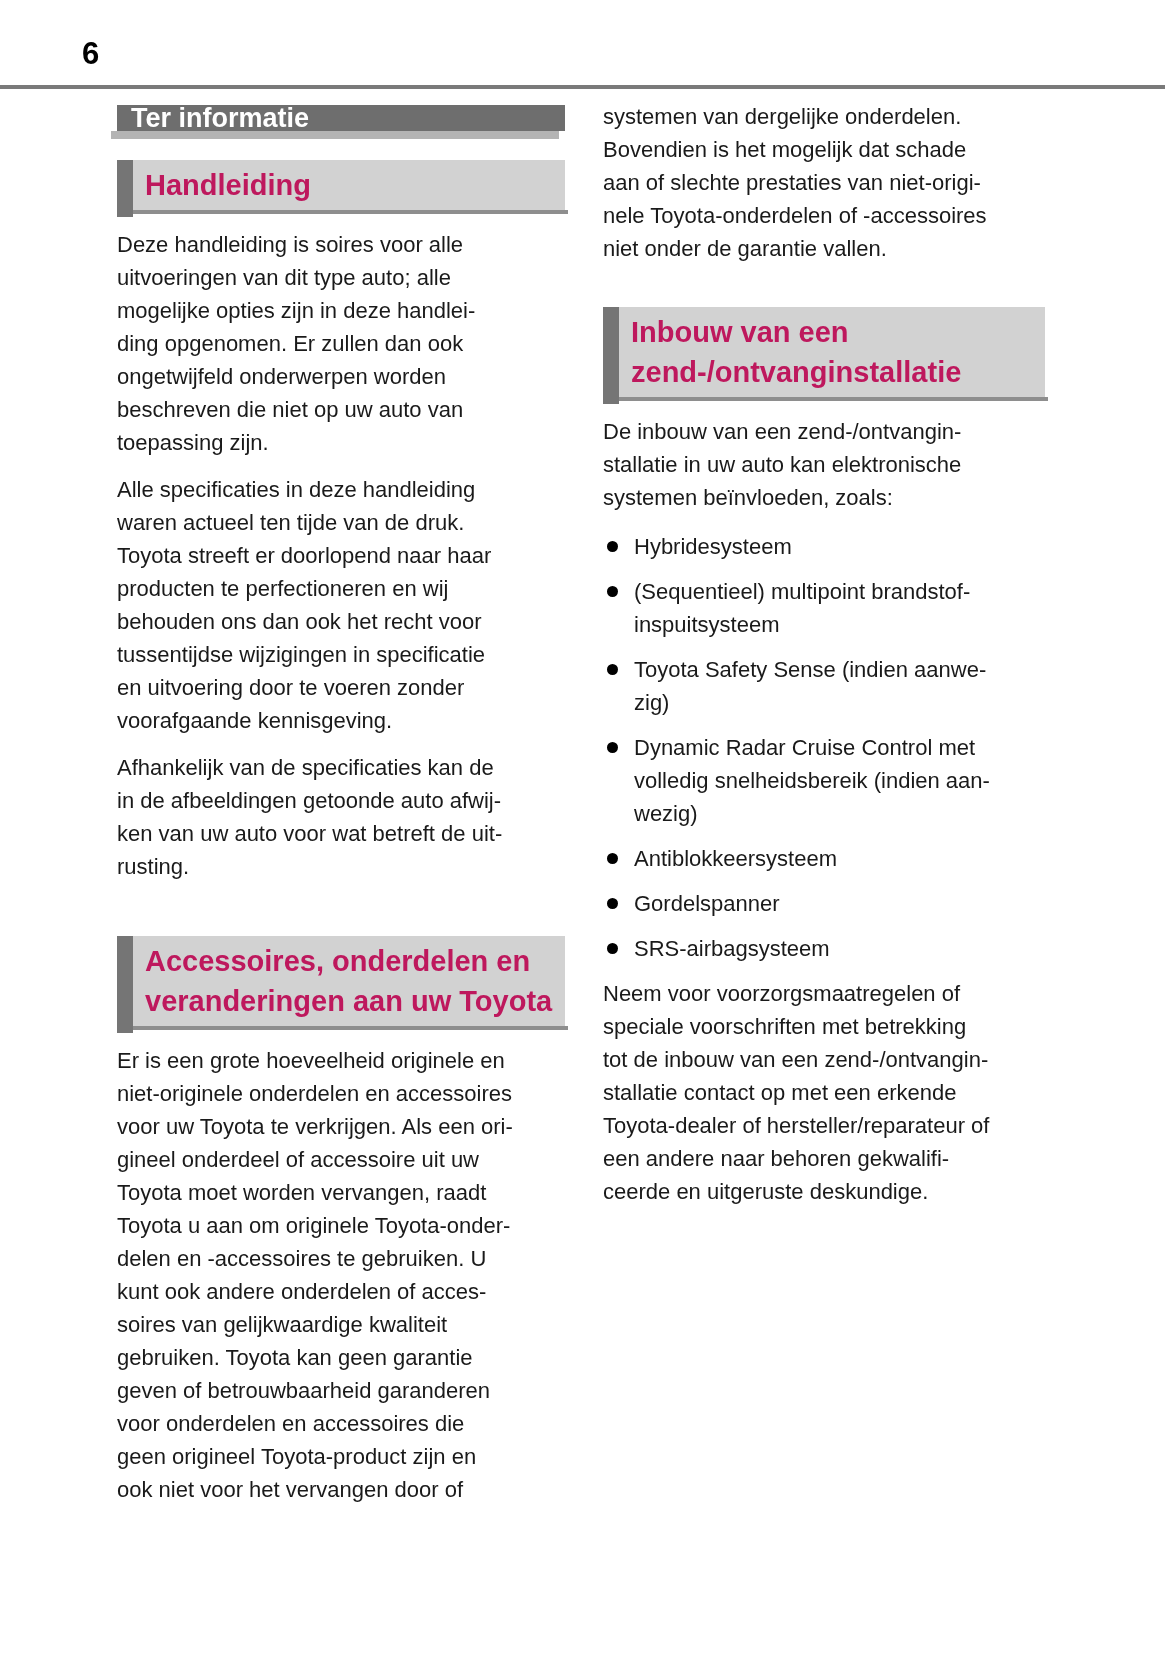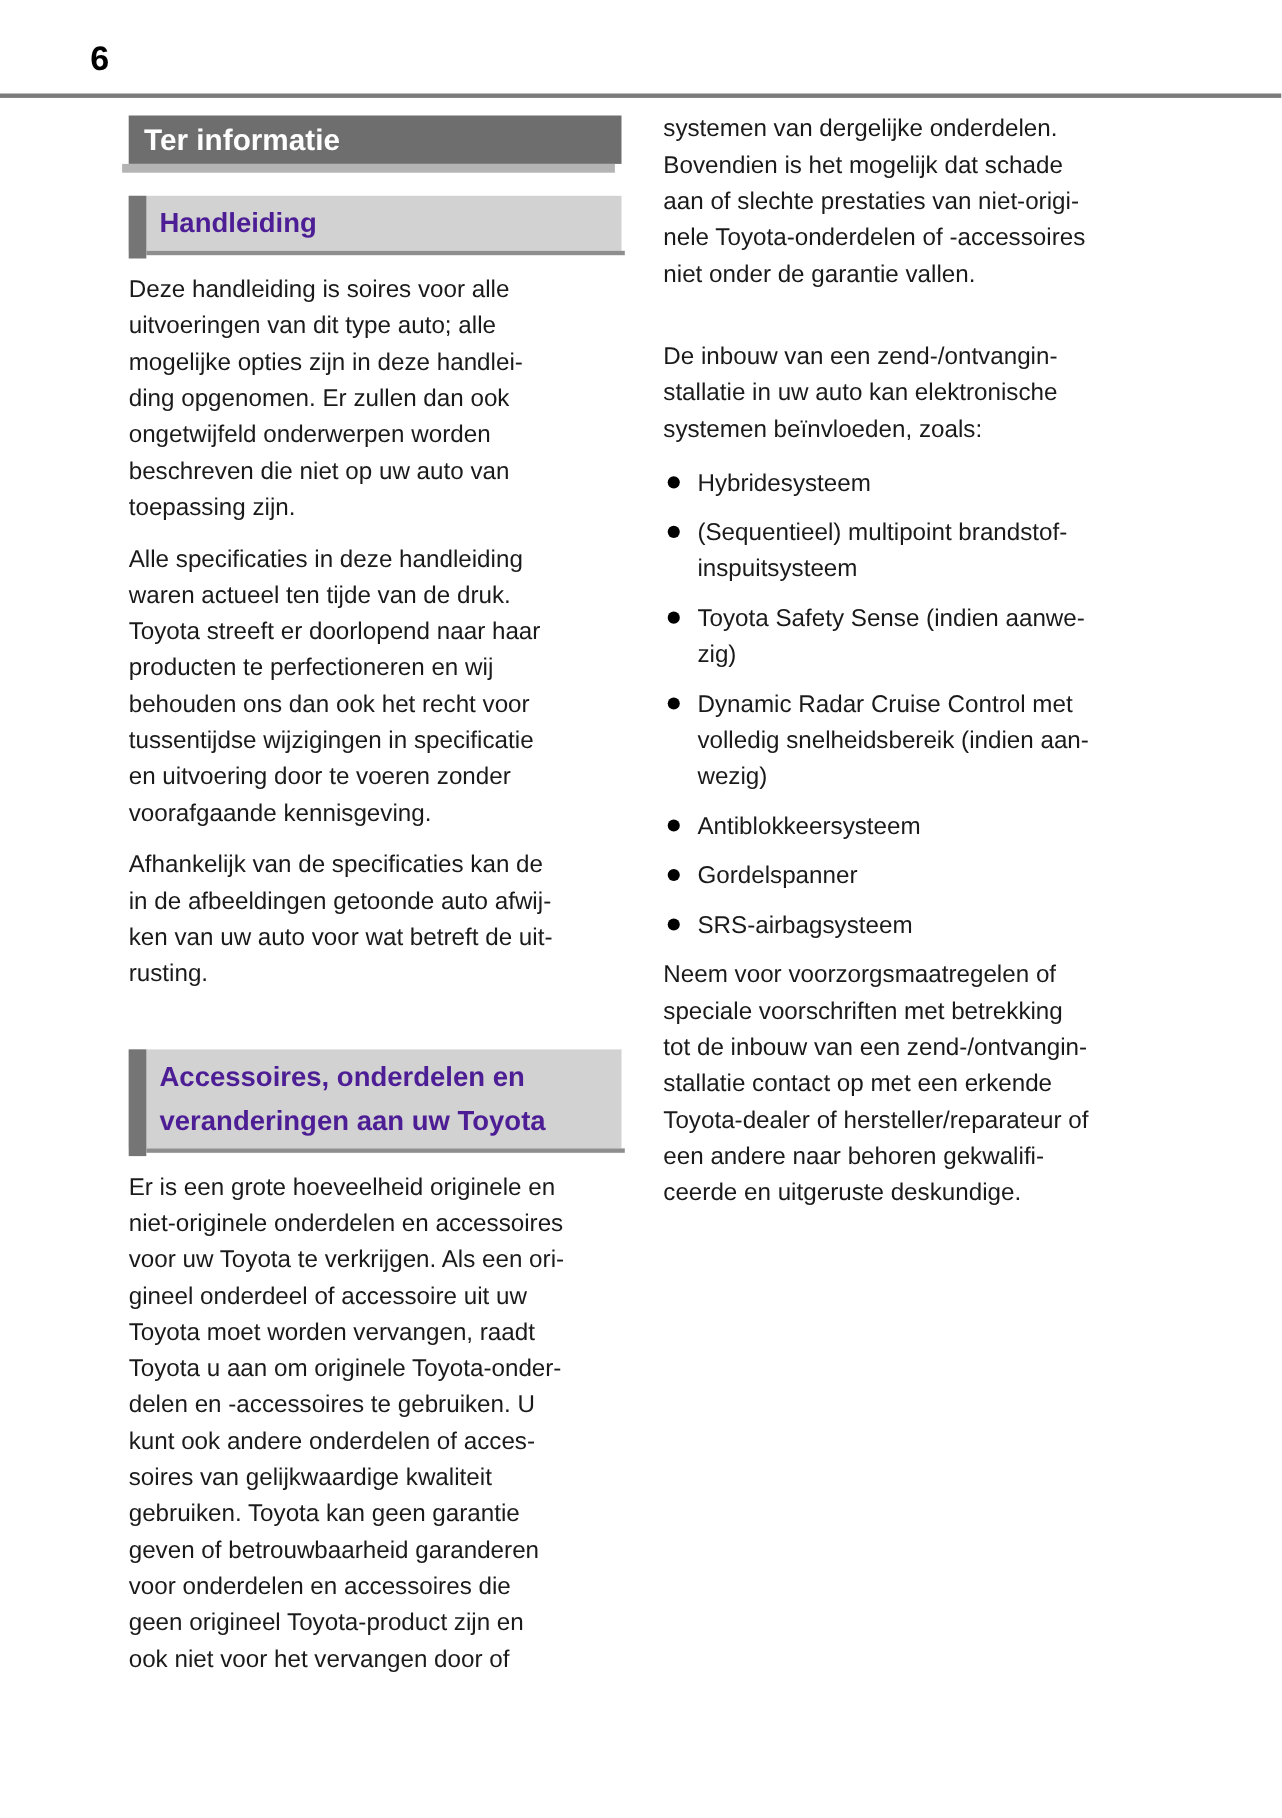--- a/index.html
+++ b/index.html
@@ -15,21 +15,21 @@
   .top-rule{
     position:absolute;left:0;top:85px;width:100%;height:4px;
     background:#7a7a7a;
   }
   .col{position:absolute;}
   .col-left{left:117px;top:105px;width:448px;}
   .col-right{left:603px;top:100px;width:442px;}
 
   
   .banner{
-    position:relative;background:#6e6e6e;height:44px;
+    position:relative;background:#6e6e6e;height:26px;
     display:flex;align-items:center;
     margin-bottom:29px;
   }
   .banner-text{
     color:#ffffff;font-size:27px;font-weight:bold;padding-left:14px;
     white-space:pre;
   }
   .banner::after{ 
     content:"";position:absolute;left:-6px;bottom:-8px;
     width:100%;height:8px;background:#b4b4b4;
@@ -43,21 +43,21 @@
   }
   .section-header::before{ 
     content:"";position:absolute;left:0;top:0;width:16px;
     height:calc(100% + 7px);background:#757575;
   }
   .section-header::after{ 
     content:"";position:absolute;left:16px;right:-3px;bottom:-4px;
     height:4px;background:#8e8e8e;
   }
   .section-title{
-    font-size:25px;font-weight:bold;line-height:40px;color:#4c1d95;
+    font-size:29px;font-weight:bold;line-height:40px;color:#be185d;
     white-space:pre;
   }
 
   .para{
     font-size:22px;line-height:33px;margin:0 0 14px 0;
     white-space:pre;
   }
   .spacer-lg{height:28px;}
   .spacer-md{height:39px;}
 
@@ -135,20 +135,24 @@
 <div class="col col-right">
 
   <p class="para">systemen van dergelijke onderdelen.
 Bovendien is het mogelijk dat schade
 aan of slechte prestaties van niet-origi-
 nele Toyota-onderdelen of -accessoires
 niet onder de garantie vallen.</p>
 
   <div class="spacer-lg"></div>
 
+  <div class="section-header">
+    <div class="section-title">Inbouw van een
+zend-/ontvanginstallatie</div>
+  </div>
 
   <p class="para">De inbouw van een zend-/ontvangin-
 stallatie in uw auto kan elektronische
 systemen beïnvloeden, zoals:</p>
 
   <div class="bullet-list">
     <div class="bullet">
       <span class="dot"></span>
       <span class="bullet-text">Hybridesysteem</span>
     </div>

